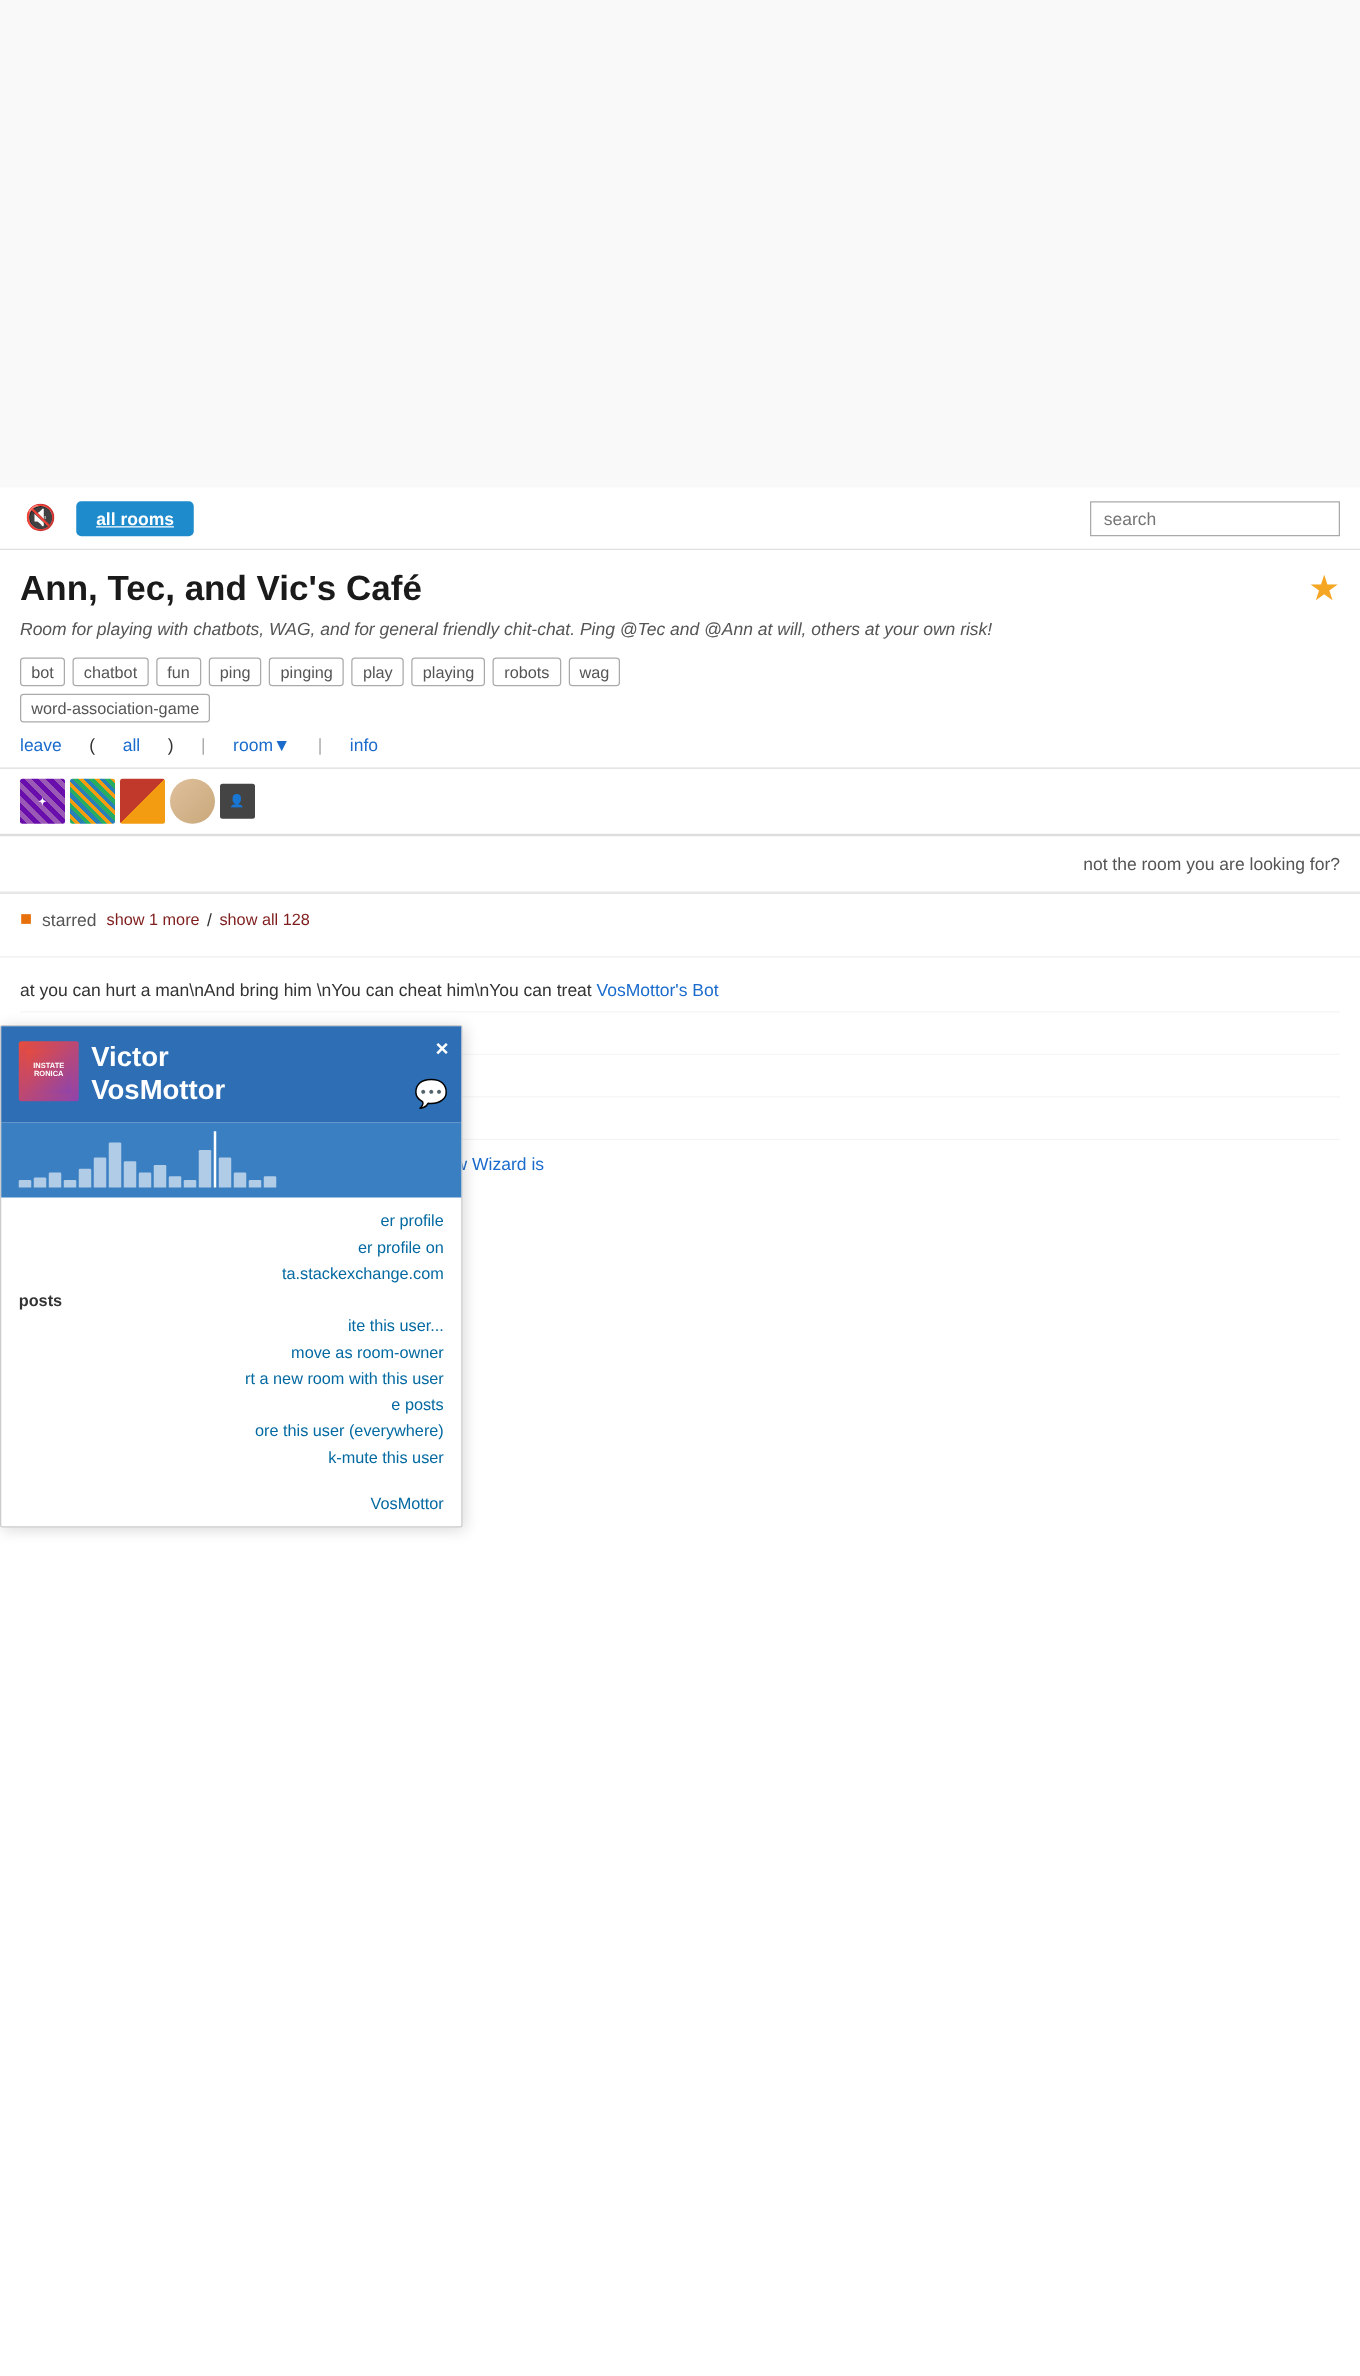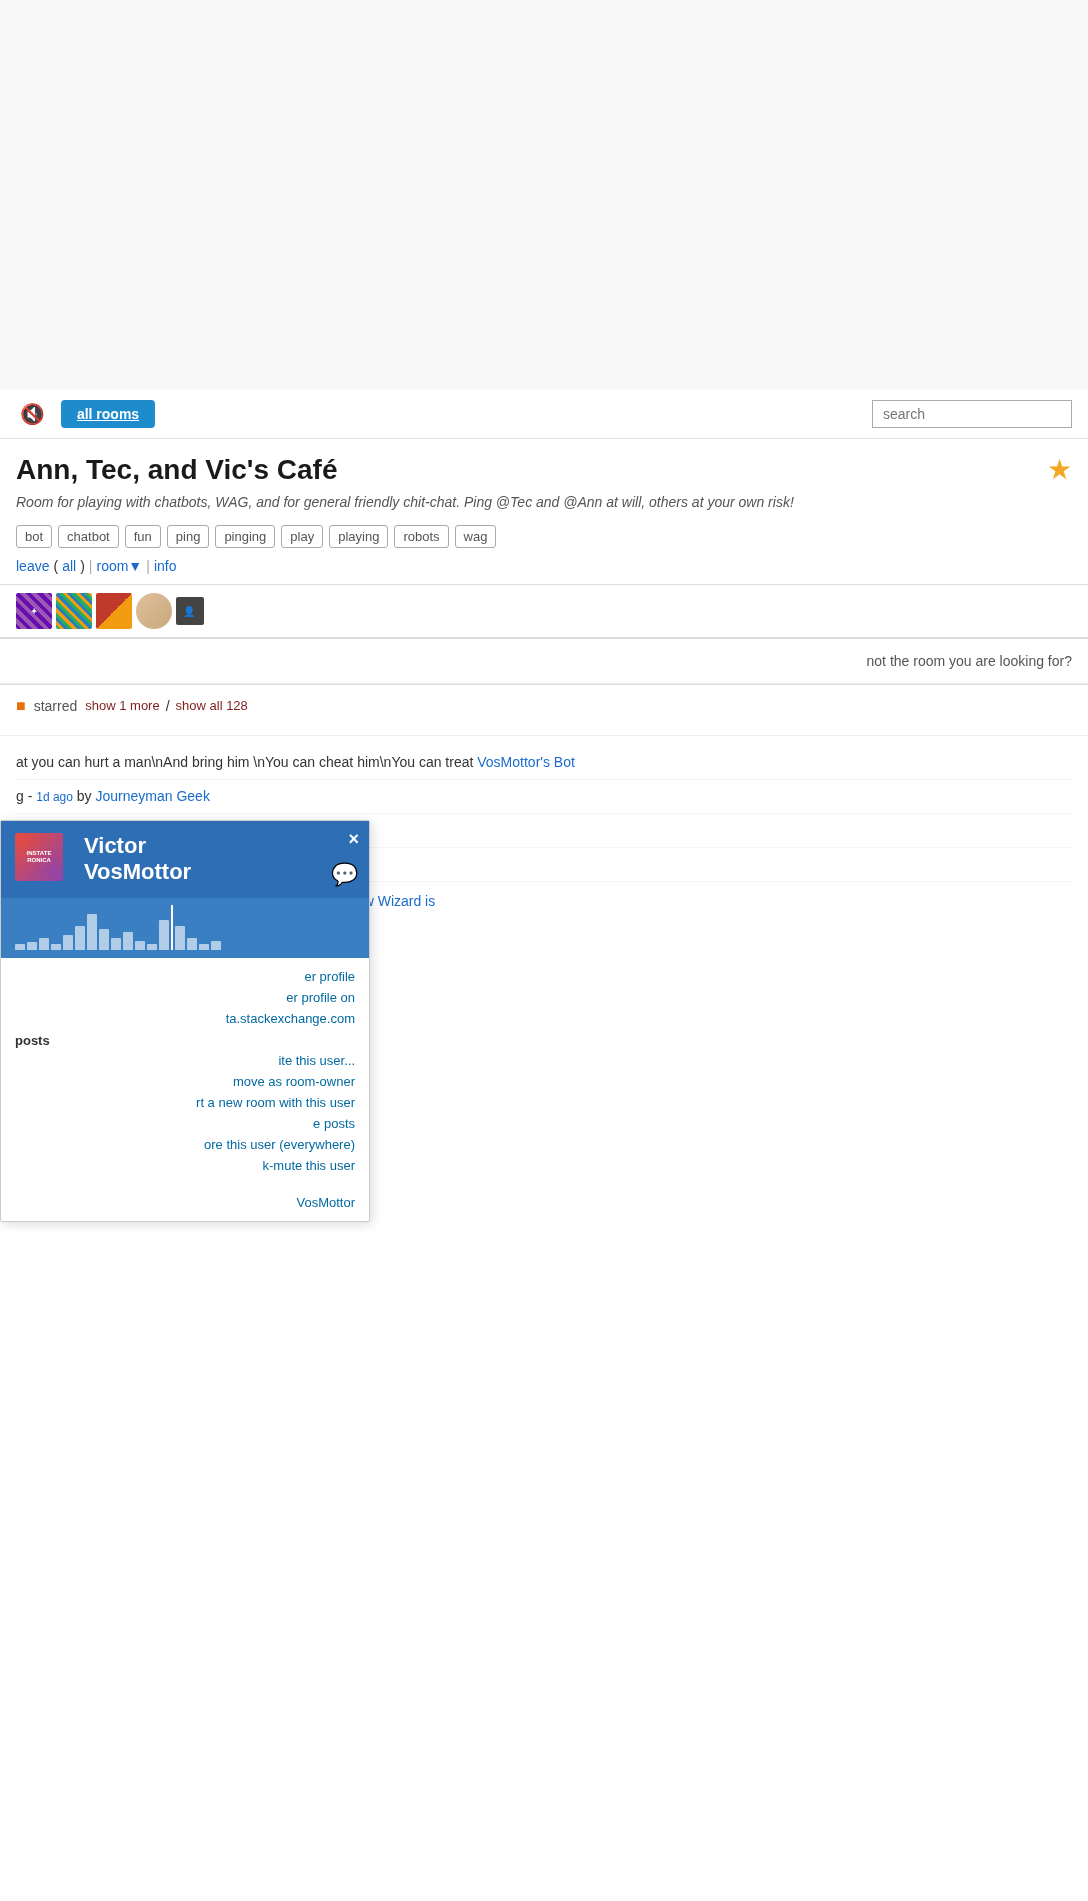--- a/index.html
+++ b/index.html
@@ -98,21 +98,21 @@
       font-size: 13px;
       color: #555;
       cursor: pointer;
       background: #fff;
     }
 
     
     .actions-row {
       display: flex;
       align-items: center;
-      gap: 4px;
+      gap: 22px;
       margin-top: 10px;
       font-size: 14px;
       padding-bottom: 10px;
     }
     .action-link {
       color: #1a6bcc;
       cursor: pointer;
       text-decoration: none;
     }
     .actions-divider { color: #aaa; }
@@ -364,20 +364,23 @@
     <span class="tag">bot</span>
     <span class="tag">chatbot</span>
     <span class="tag">fun</span>
     <span class="tag">ping</span>
     <span class="tag">pinging</span>
     <span class="tag">play</span>
     <span class="tag">playing</span>
     <span class="tag">robots</span>
     <span class="tag">wag</span>
   </div>
+  <div class="tags-row" style="margin-top:6px;">
+    <span class="tag">word-association-game</span>
+  </div>
 
   <div class="actions-row">
     <a class="action-link">leave</a>
     <span>(</span>
     <a class="action-link">all</a>
     <span>)</span>
     <span class="actions-divider">|</span>
     <a class="action-link">room▼</a>
     <span class="actions-divider">|</span>
     <a class="action-link">info</a>
@@ -451,21 +454,21 @@
 </div>
 
 <div class="user-popup">
 
   <div class="popup-header">
     <div class="popup-avatar">
       <div class="site-logo-box">
         <span style="font-size:6px; line-height:1.1; text-align:center;">INSTATE<br>RONICA</span>
       </div>
     </div>
-    <div style="flex:1;margin-left:11px;">
+    <div style="flex:1;">
       <div class="popup-name">
         <span>Victor</span><br>
         <span>VosMottor</span>
       </div>
     </div>
     <button class="popup-close">×</button>
     <span class="popup-chat-icon">💬</span>
   </div>
 
   <div class="popup-graph">

